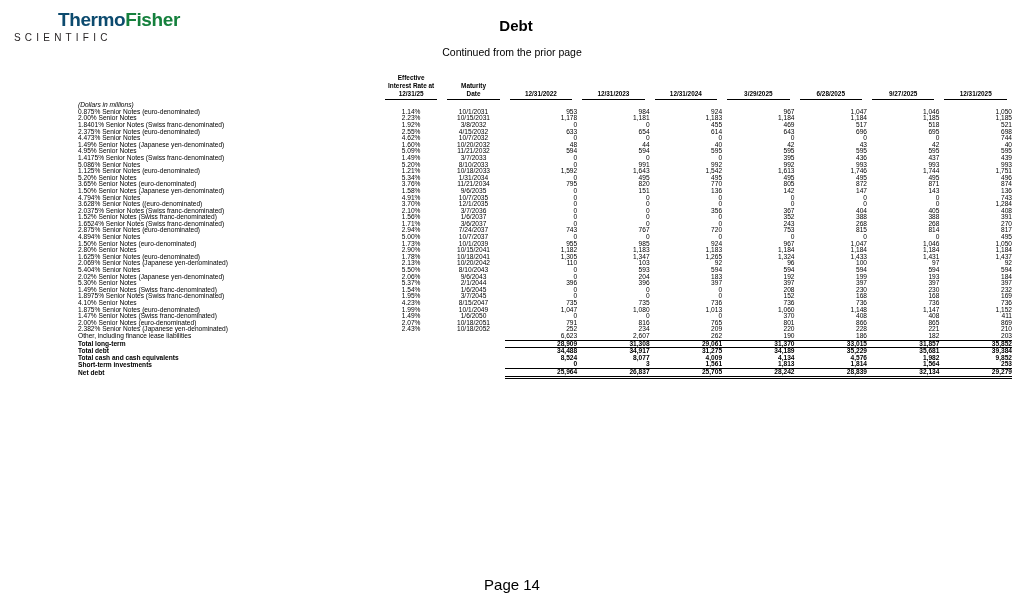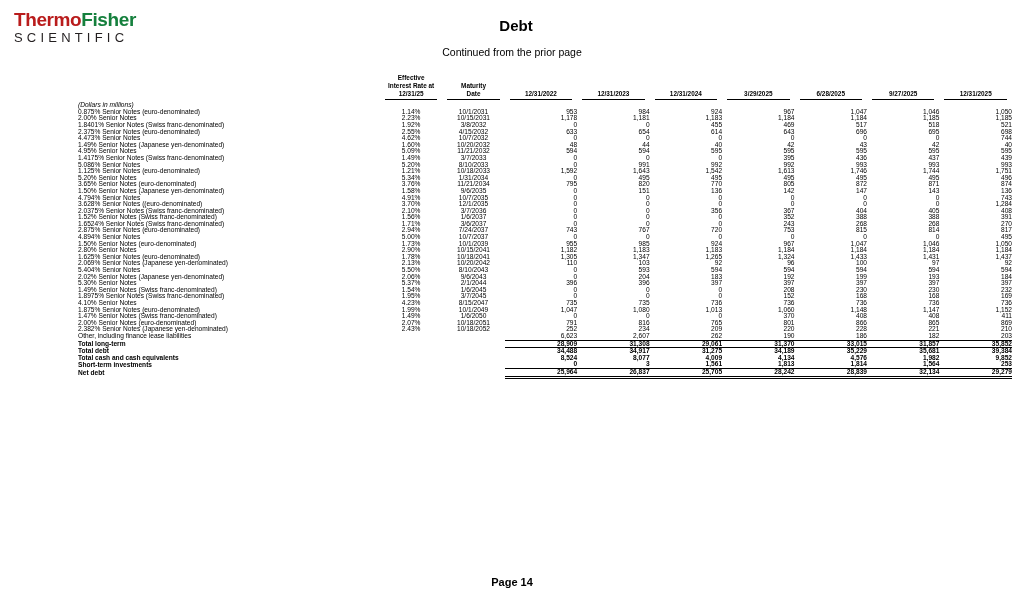--- a/index.html
+++ b/index.html
@@ -23,24 +23,24 @@
     top: 10px;
     width: 220px;
   }
   .logo-top {
     font-size: 19px;
     font-weight: bold;
     letter-spacing: -0.4px;
     line-height: 20px;
     white-space: nowrap;
   }
-  .logo-thermo { color: #b91c1c; }
+  .logo-thermo { color: #0c4a6e; margin-left: 44px; }
   .logo-fisher { color: #15803d; }
   .logo-bottom {
-    font-size: 13px;
+    font-size: 10px;
     letter-spacing: 4.2px;
     color: #231f20;
     line-height: 14px;
     margin-top: 1px;
   }
 
   
   .page-title {
     position: absolute;
     left: 0;
@@ -128,22 +128,21 @@
   td.num.rule-bot   { border-bottom: 1.1px solid #000; }
   td.num.rule-dbl   { border-bottom: 3px double #000; }
 
   
   .footer {
     position: absolute;
     left: 0;
     right: 0;
     top: 576px;
     text-align: center;
-    font-size: 11px;
-    font-weight: bold;
+    font-size: 15px;
   }
 </style>
 </head>
 <body>
 
 <div class="logo">
   <div class="logo-top"><span class="logo-thermo">Thermo</span><span class="logo-fisher">Fisher</span></div>
   <div class="logo-bottom">SCIENTIFIC</div>
 </div>
 

